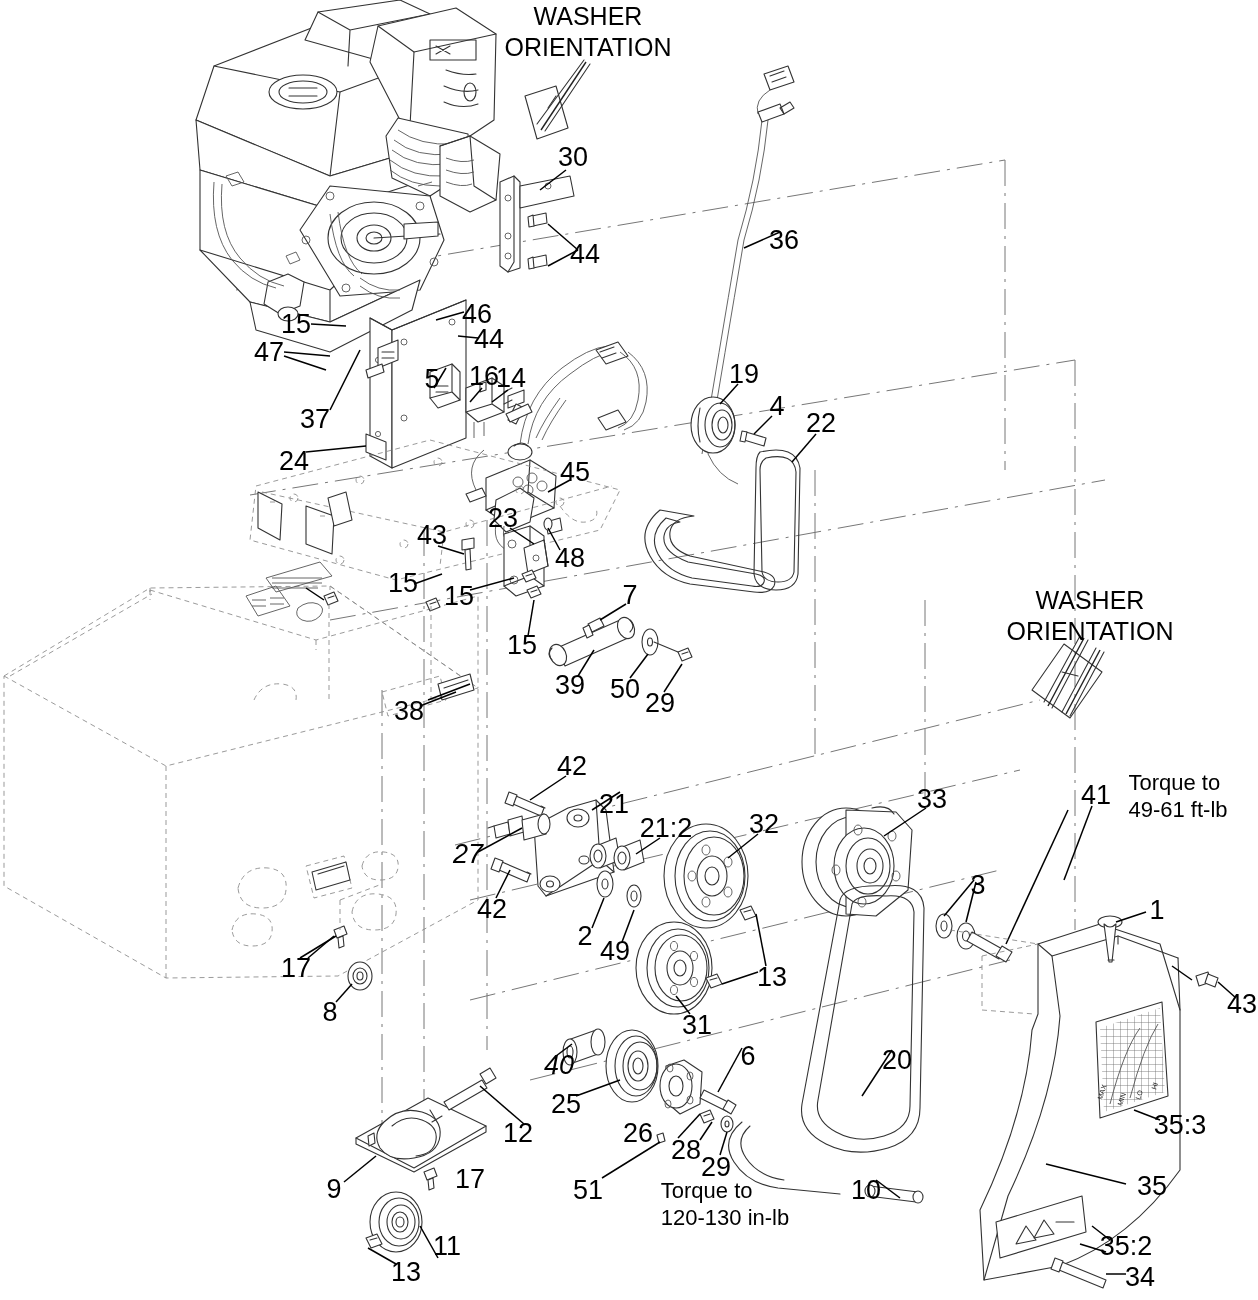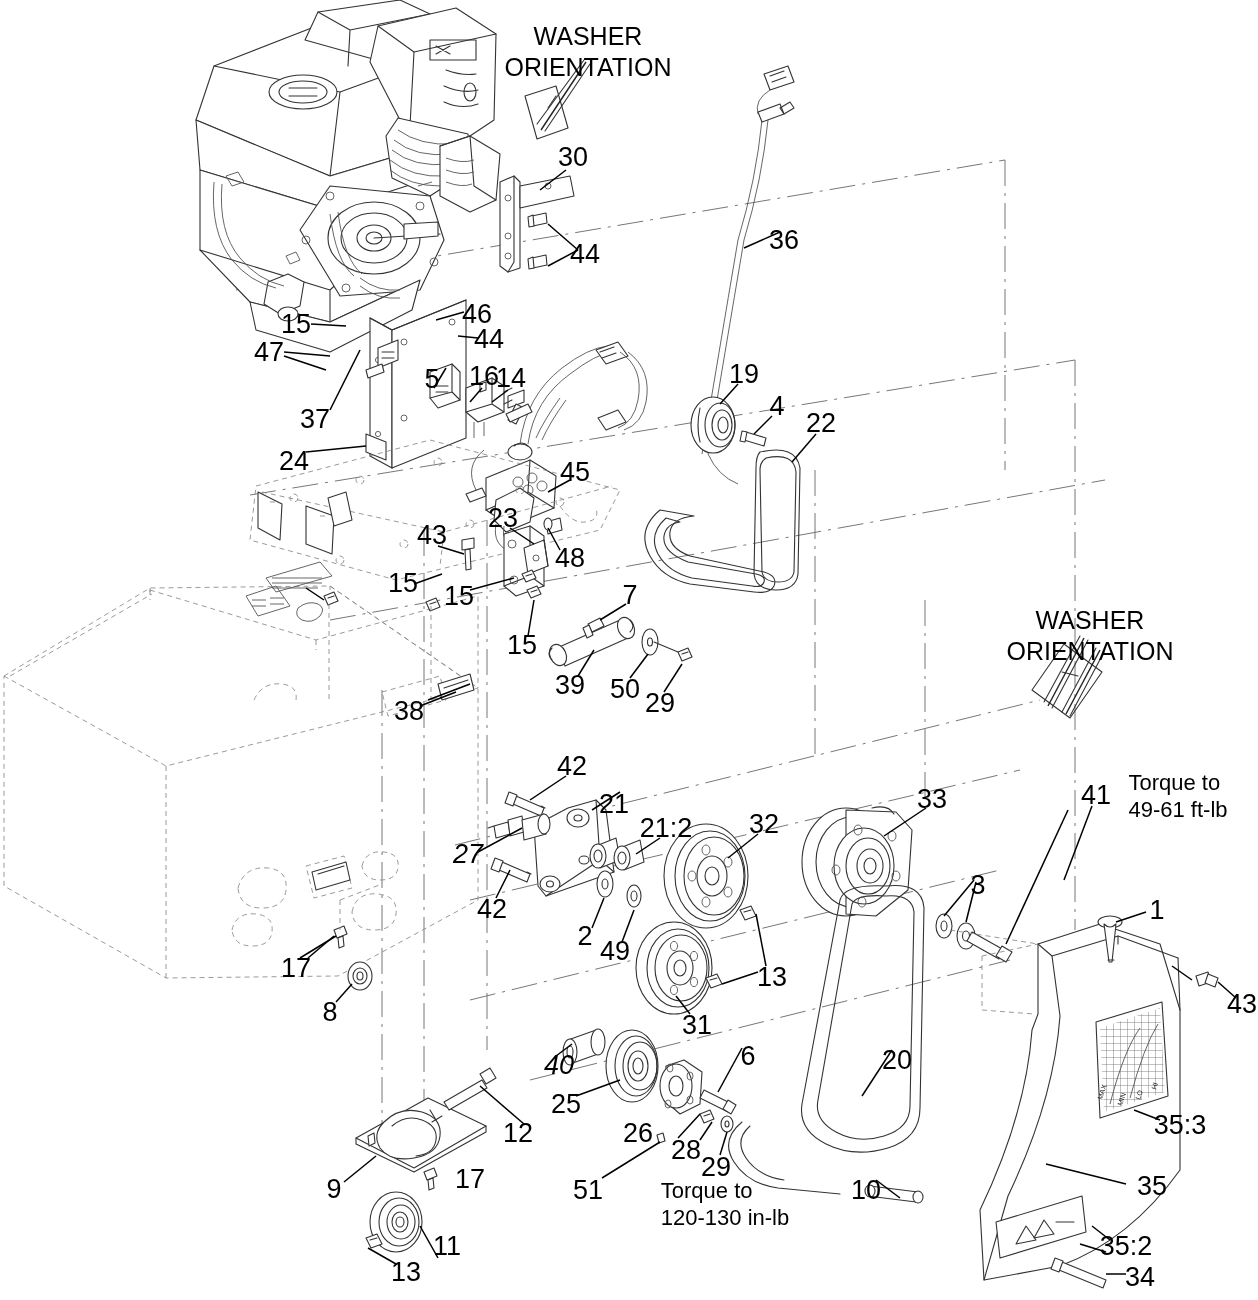--- a/index.html
+++ b/index.html
@@ -3,21 +3,21 @@
 <meta charset="utf-8">
 <style>
   html,body{margin:0;padding:0;background:#fff;}
   body{width:1258px;height:1300px;font-family:"Liberation Sans",sans-serif;overflow:hidden;}
   #stage{position:relative;width:1258px;height:1300px;background:#fff;}
   #art{position:absolute;inset:0;}
   .lbl{position:absolute;font-family:"Liberation Sans",sans-serif;color:#000;
        white-space:nowrap;line-height:1.0;transform:translate(-50%,-50%);}
   .num{font-size:27px;}
   .note{font-size:22px;text-align:left;line-height:1.22;}
-  .hdr{font-size:25px;text-align:center;line-height:1.25;margin-top:20px;}
+  .hdr{font-size:25px;text-align:center;line-height:1.25;}
 </style>
 </head>
 <body>
 
 <div id="stage">
 
   <svg id="art" viewBox="0 0 1258 1300" xmlns="http://www.w3.org/2000/svg">
     <defs>
       <style>
         .s{fill:none;stroke:#333;stroke-width:1.1;stroke-linejoin:round;stroke-linecap:round;}

